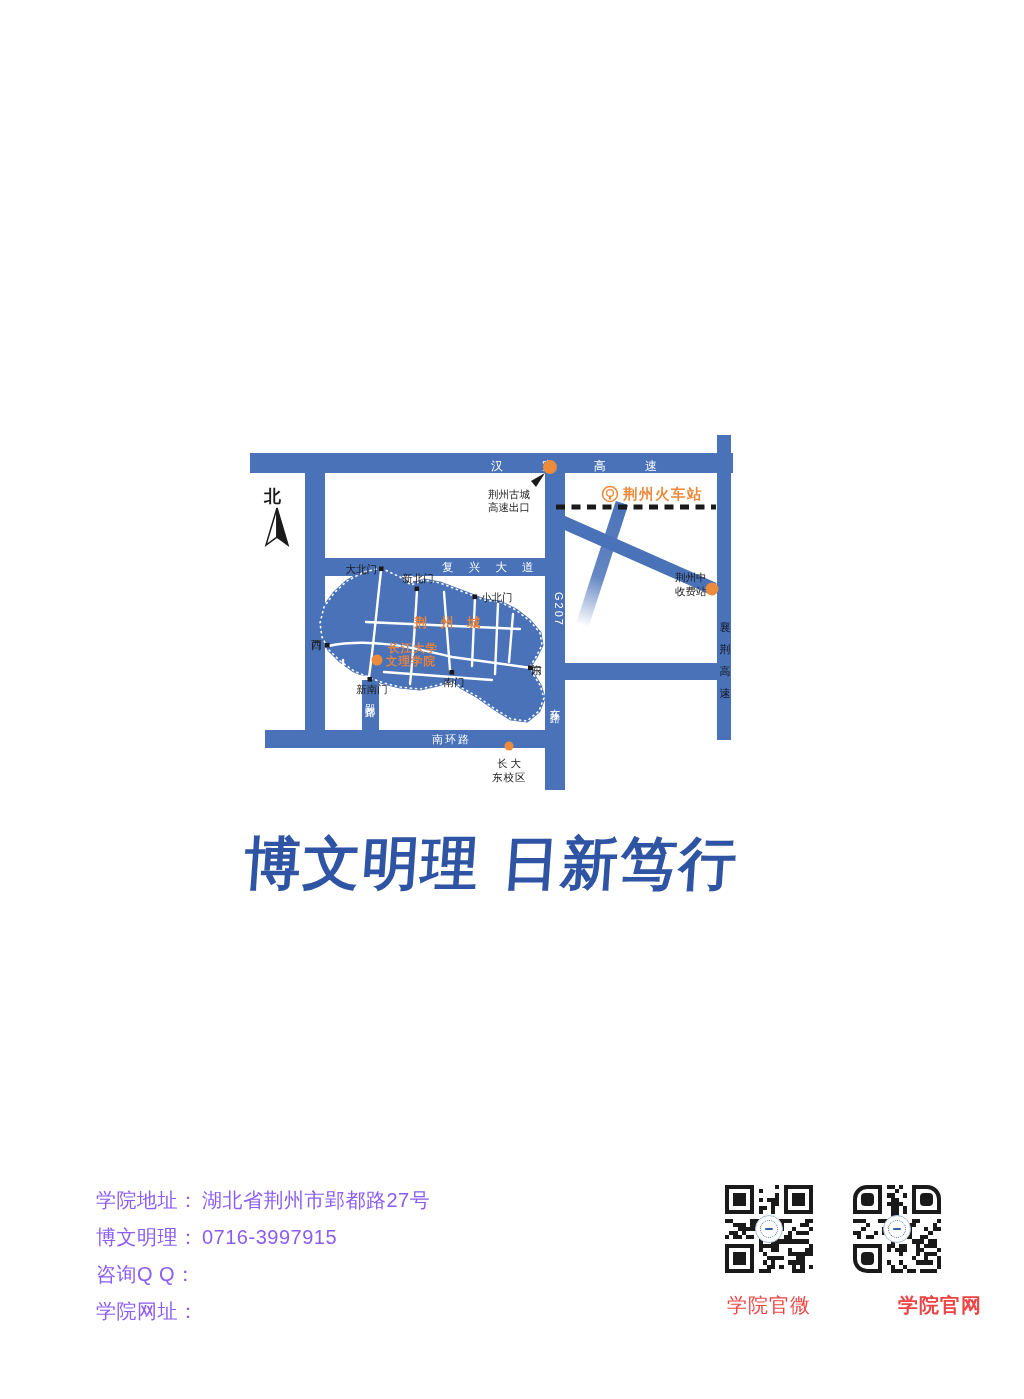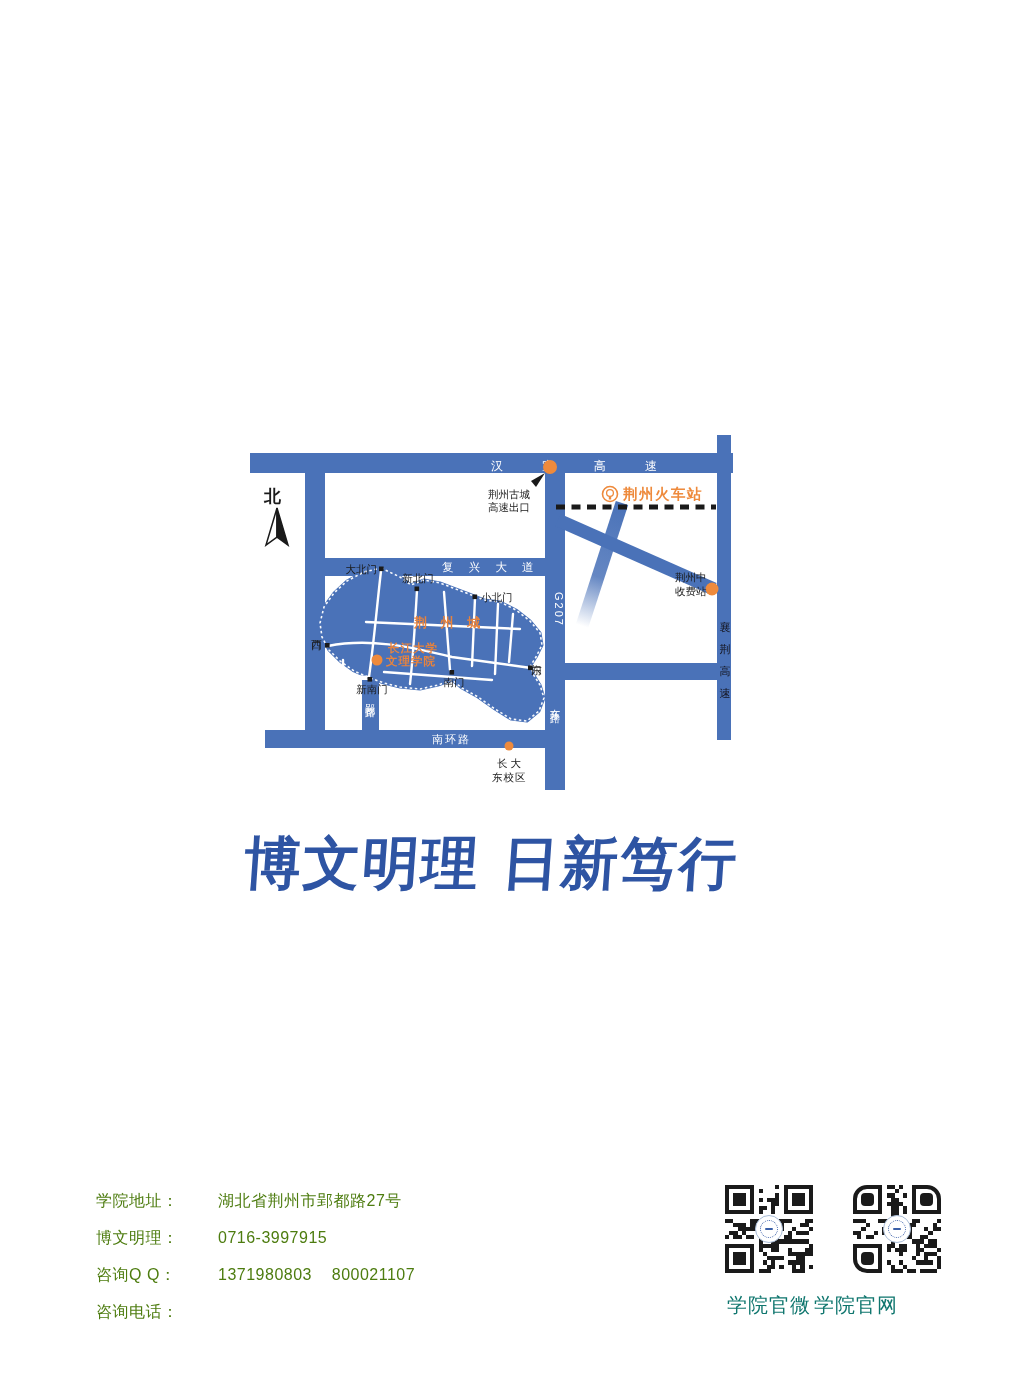--- a/index.html
+++ b/index.html
@@ -7,41 +7,41 @@
         font-family:"Liberation Sans",sans-serif;}
   
   .map-svg{position:absolute;left:248px;top:430px;width:490px;height:370px;}
   .map-svg text{font-family:"Liberation Sans",sans-serif;}
   .vtext{writing-mode:vertical-rl;}
   
   .motto{position:absolute;left:244px;top:826px;width:494px;display:flex;justify-content:space-between;
          font-family:"DejaVu Serif",serif;font-weight:700;font-size:57px;letter-spacing:2px;
          transform:skewX(-4deg);white-space:nowrap;}
   
-  .contact{position:absolute;left:96px;top:1182px;font-size:16px;color:#4d7c0f;letter-spacing:.5px;}
+  .contact{position:absolute;left:96px;top:1182px;font-size:20px;color:#8b5cf6;letter-spacing:.5px;}
   .c-row{height:37px;line-height:37px;display:flex;}
   .c-label{display:inline-block;min-width:106px;}
-  .c-value{white-space:pre;margin-left:16px;}
+  .c-value{white-space:pre;}
   
   .qr-wrap{position:absolute;width:88px;}
   .qr{position:relative;width:88px;height:88px;display:grid;
       grid-template-columns:repeat(21,1fr);grid-template-rows:repeat(21,1fr);background:#fff;}
   .qm{background:#1a1a1a;}
   .finder{position:absolute;width:29px;height:29px;border:4px solid #1a1a1a;box-sizing:border-box;
           background:#fff;display:flex;align-items:center;justify-content:center;}
   .finder .fdot{width:13px;height:13px;background:#1a1a1a;}
   .f-tl{left:0;top:0}.f-tr{right:0;top:0}.f-bl{left:0;bottom:0}
   .qr-rounded .f-tl{border-top-left-radius:14px}.qr-rounded .f-tr{border-top-right-radius:14px}
   .qr-rounded .f-bl{border-bottom-left-radius:14px}
   .qr-rounded .fdot{border-radius:4px}
   .qr-logo{position:absolute;left:50%;top:50%;transform:translate(-50%,-50%);width:26px;height:26px;
            border-radius:50%;background:#fff;border:1px solid #a8bcd8;display:flex;align-items:center;justify-content:center;}
   .qr-logo .inner{width:16px;height:16px;border-radius:50%;border:1px dotted #3a5fa8;display:flex;align-items:center;justify-content:center;}
   .qr-logo .wave{width:8px;height:2px;background:#3a5fa8;border-radius:1px;}
-  .qr-label{position:absolute;width:88px;text-align:center;top:1292px;font-size:20px;color:#0f766e;letter-spacing:1px;}
+  .qr-label{position:absolute;width:88px;text-align:center;top:1292px;font-size:20px;color:#ef4444;letter-spacing:1px;}
 </style>
 </head>
 <body>
 
 <div class="page">
 
   <svg class="map-svg" viewBox="0 0 490 370">
     <defs>
       <linearGradient id="fadeRoad" gradientUnits="userSpaceOnUse" x1="374" y1="73" x2="334" y2="196">
         <stop offset="0" stop-color="#4a72b8"></stop>
@@ -148,24 +148,23 @@
     <div class="c-row">
       <span class="c-label">学院地址：</span>
       <span class="c-value">湖北省荆州市郢都路27号</span>
     </div>
     <div class="c-row">
       <span class="c-label">博文明理：</span>
       <span class="c-value">0716-3997915</span>
     </div>
     <div class="c-row">
       <span class="c-label">咨询Q Q：</span>
-      <span class="c-value">1371980803    800021107</span>
     </div>
     <div class="c-row">
-      <span class="c-label">咨询电话：</span>
+      <span class="c-label">学院网址：</span>
     </div>
   </div>
 
   <div class="qr-wrap" style="left:725px;top:1185px;">
     <div class="qr">
         <div></div>
         <div></div>
         <div></div>
         <div></div>
         <div></div>
@@ -1074,15 +1073,15 @@
           <div class="fdot"></div>
         </div>
       <div class="qr-logo">
           <div class="inner">
             <div class="wave"></div>
           </div>
         </div>
     </div>
   </div>
   <span class="qr-label" style="left:725px;">学院官微</span>
-  <span class="qr-label" style="left:812px;">学院官网</span>
+  <span class="qr-label" style="left:896px;font-weight:bold;">学院官网</span>
 
 </div>
 
 </body></html>

